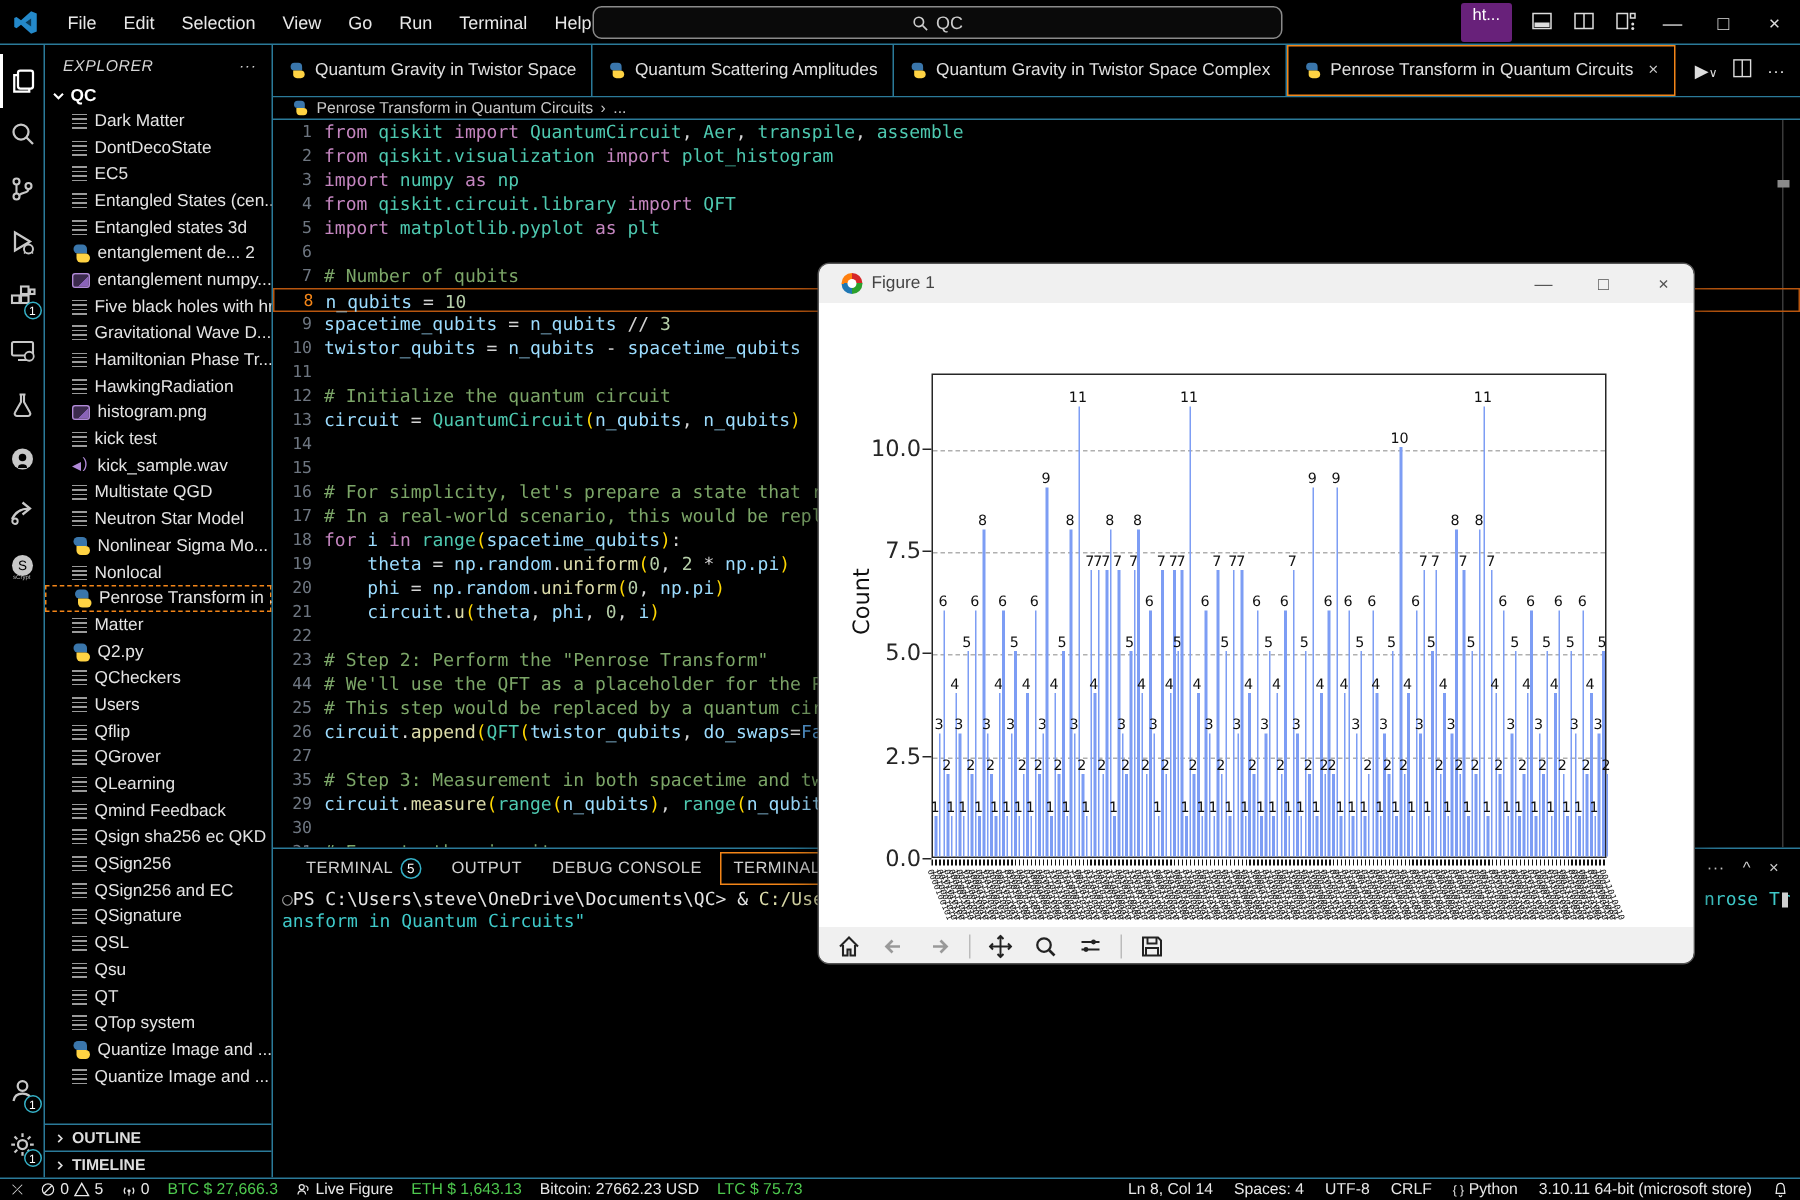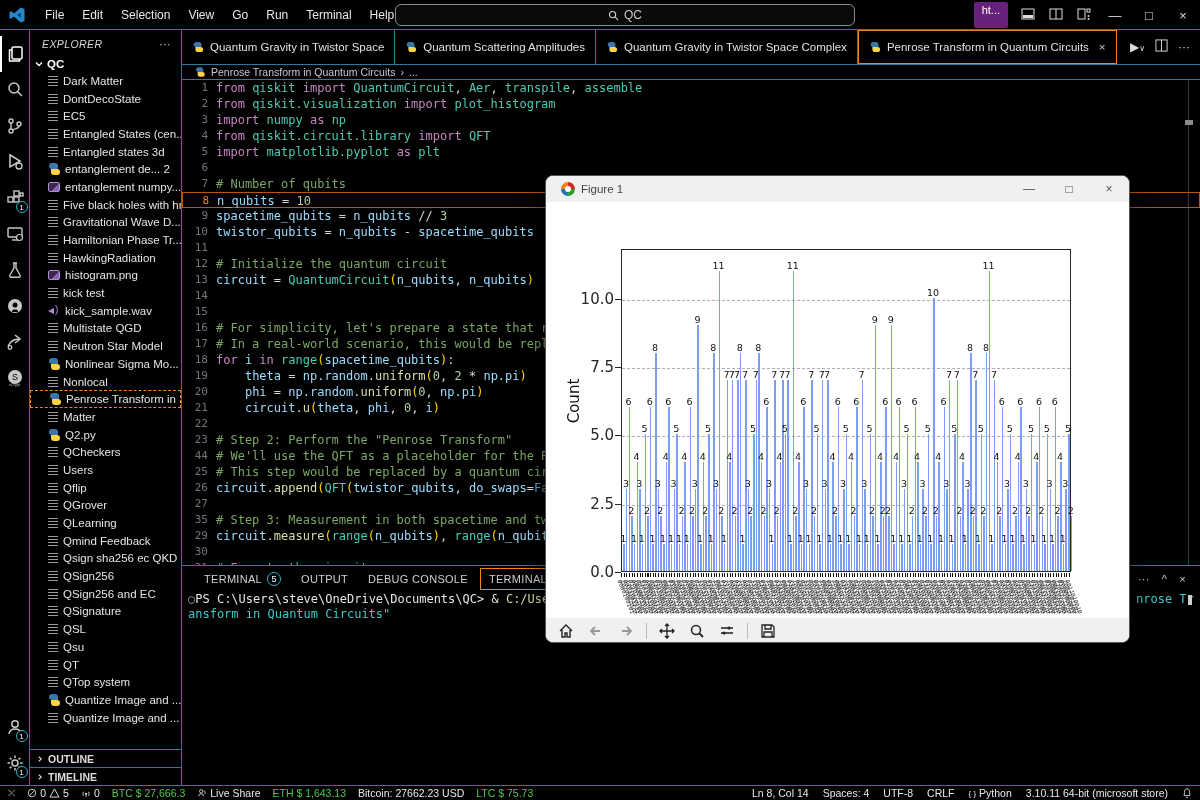--- a/index.html
+++ b/index.html
@@ -559,21 +559,21 @@
         <line x1="6" y1="8" x2="6" y2="11" stroke="#e8e8e8"></line>
       </svg>
     <span>0</span>
   </span>
   <span class="sb-item sb-green">BTC $ 27,666.3</span>
   <span class="sb-item">
     <svg width="10" height="10" viewBox="0 0 12 12">
         <circle cx="5" cy="4" r="2" fill="none" stroke="#e8e8e8"></circle>
         <path d="M2 10 Q2 7 5 7 T8 10 M8 3 Q11 4 9.5 7" fill="none" stroke="#e8e8e8"></path>
       </svg>
-    <span>Live Share</span>
+    <span>Live Figure</span>
   </span>
   <span class="sb-item sb-green">ETH $ 1,643.13</span>
   <span class="sb-item">Bitcoin: 27662.23 USD</span>
   <span class="sb-item sb-green">LTC $ 75.73</span>
   <span class="sb-right">
     <span class="sb-item">Ln 8, Col 14</span>
     <span class="sb-item">Spaces: 4</span>
     <span class="sb-item">UTF-8</span>
     <span class="sb-item">CRLF</span>
     <span class="sb-item">

